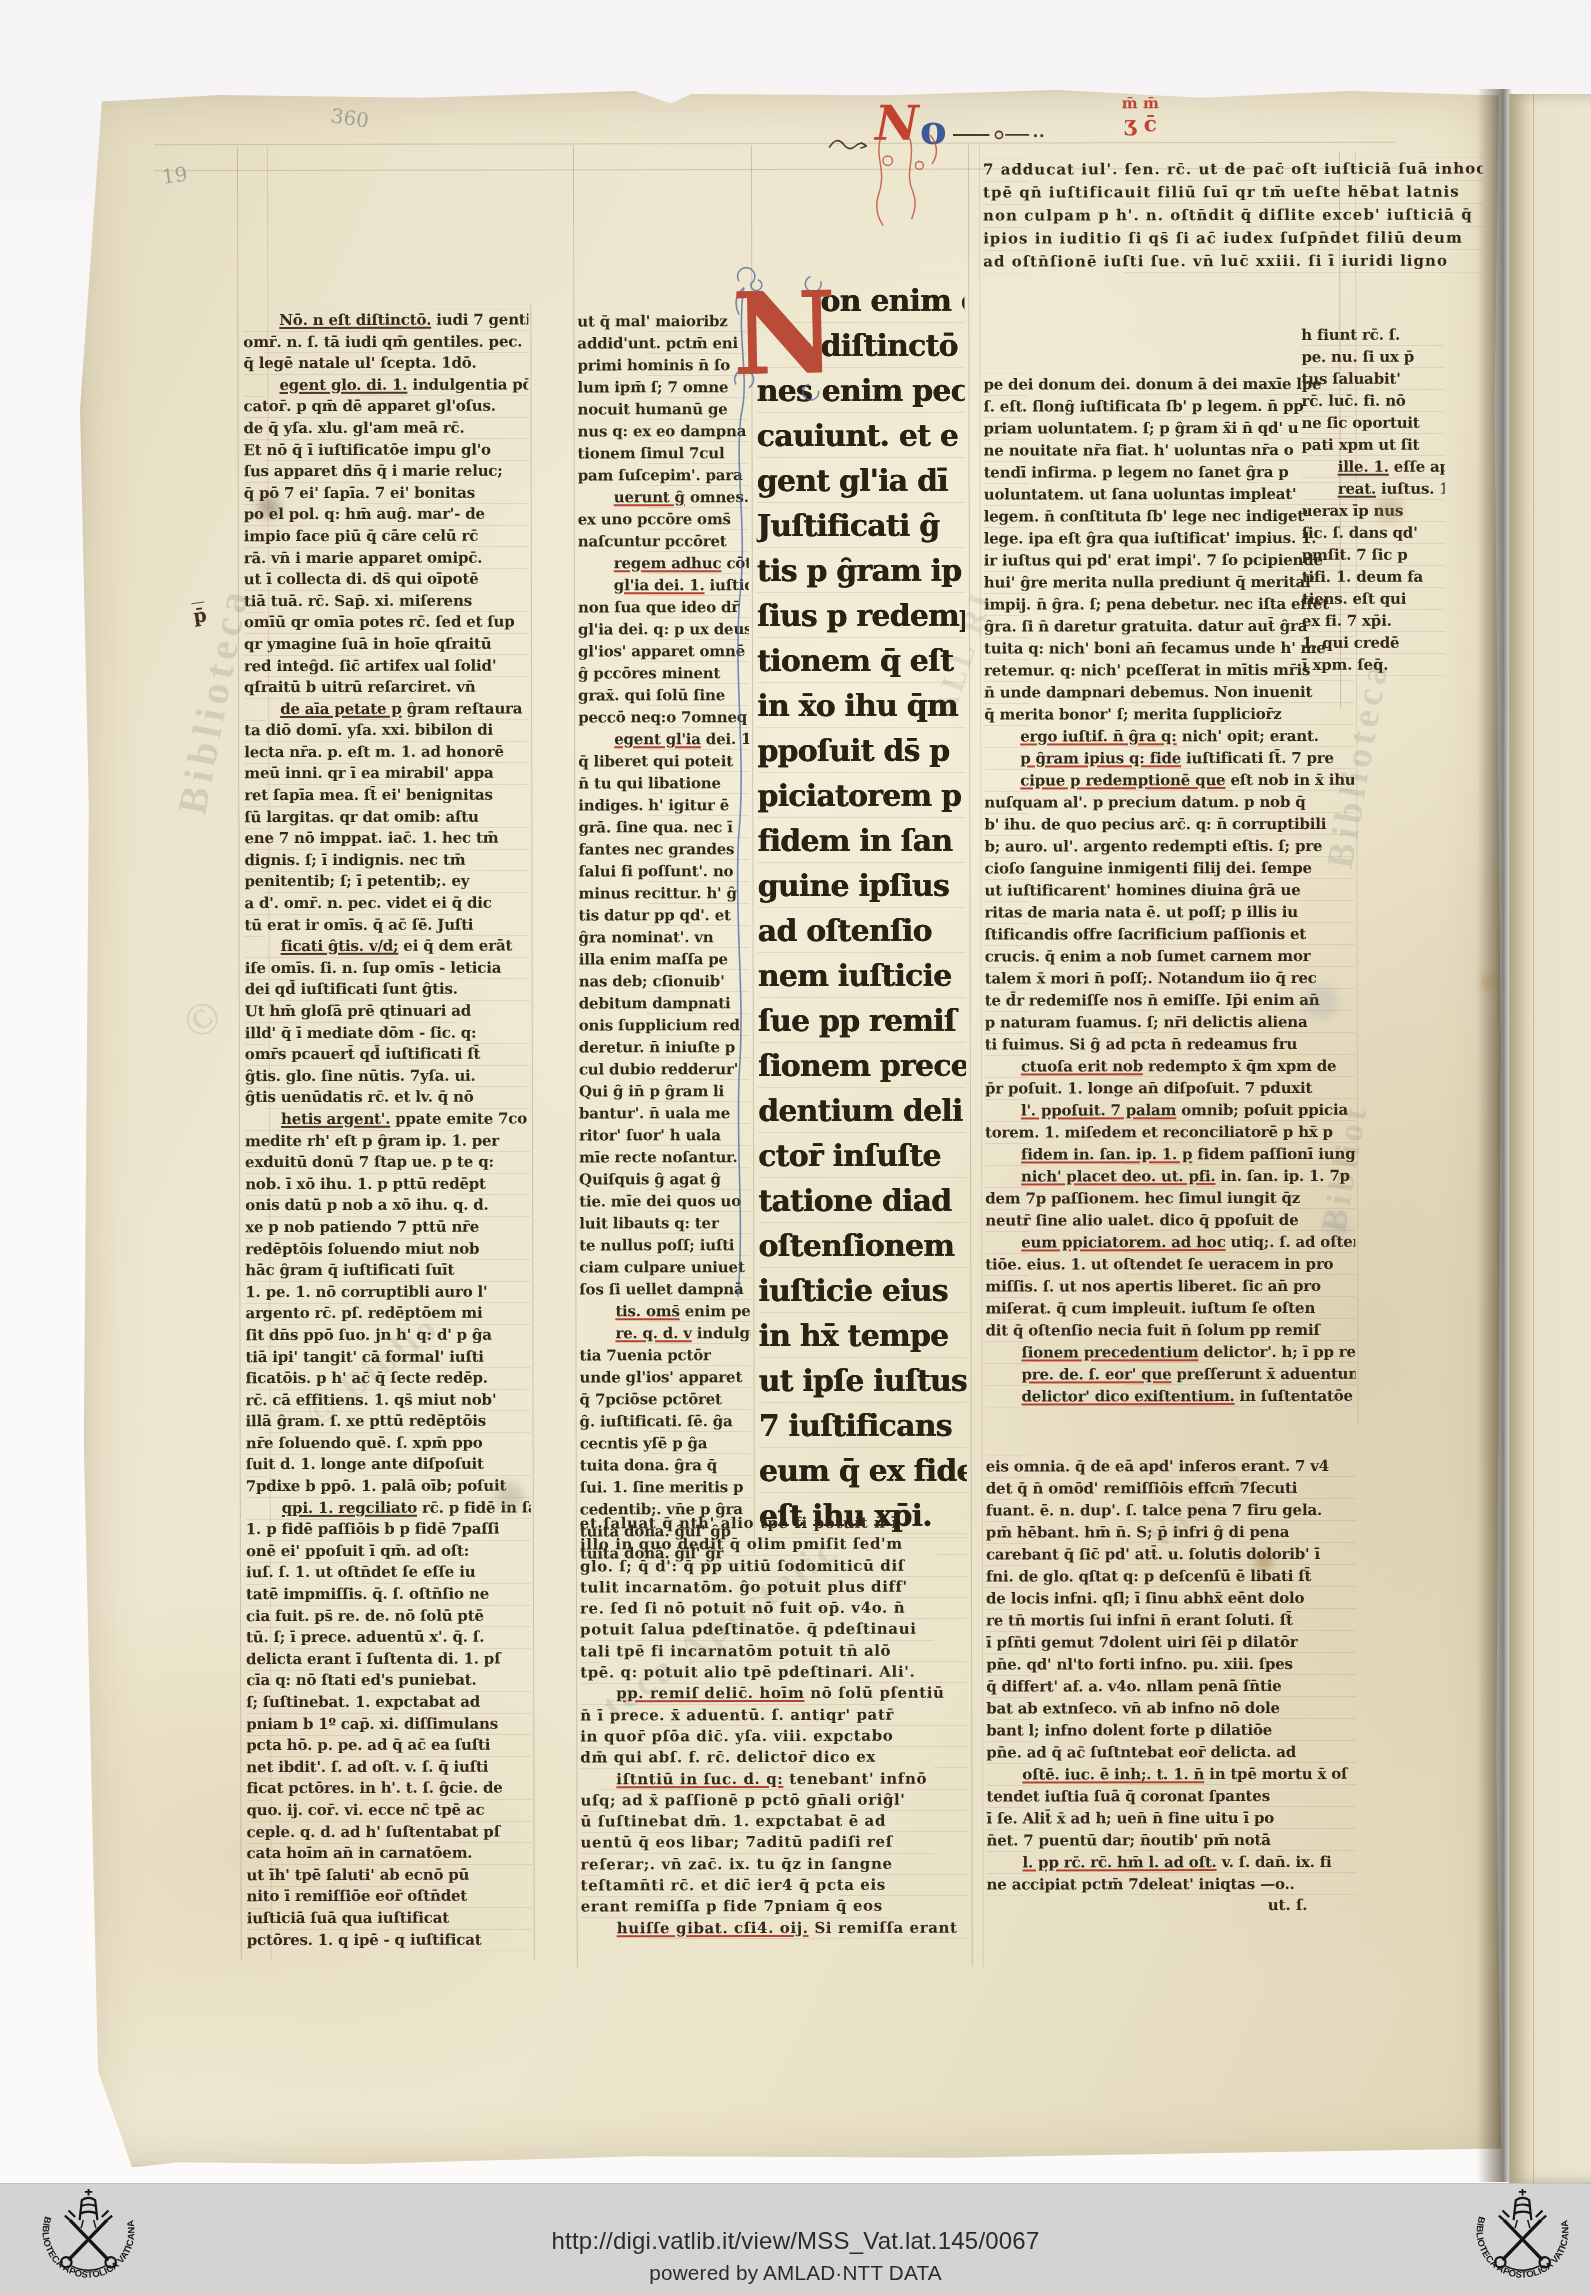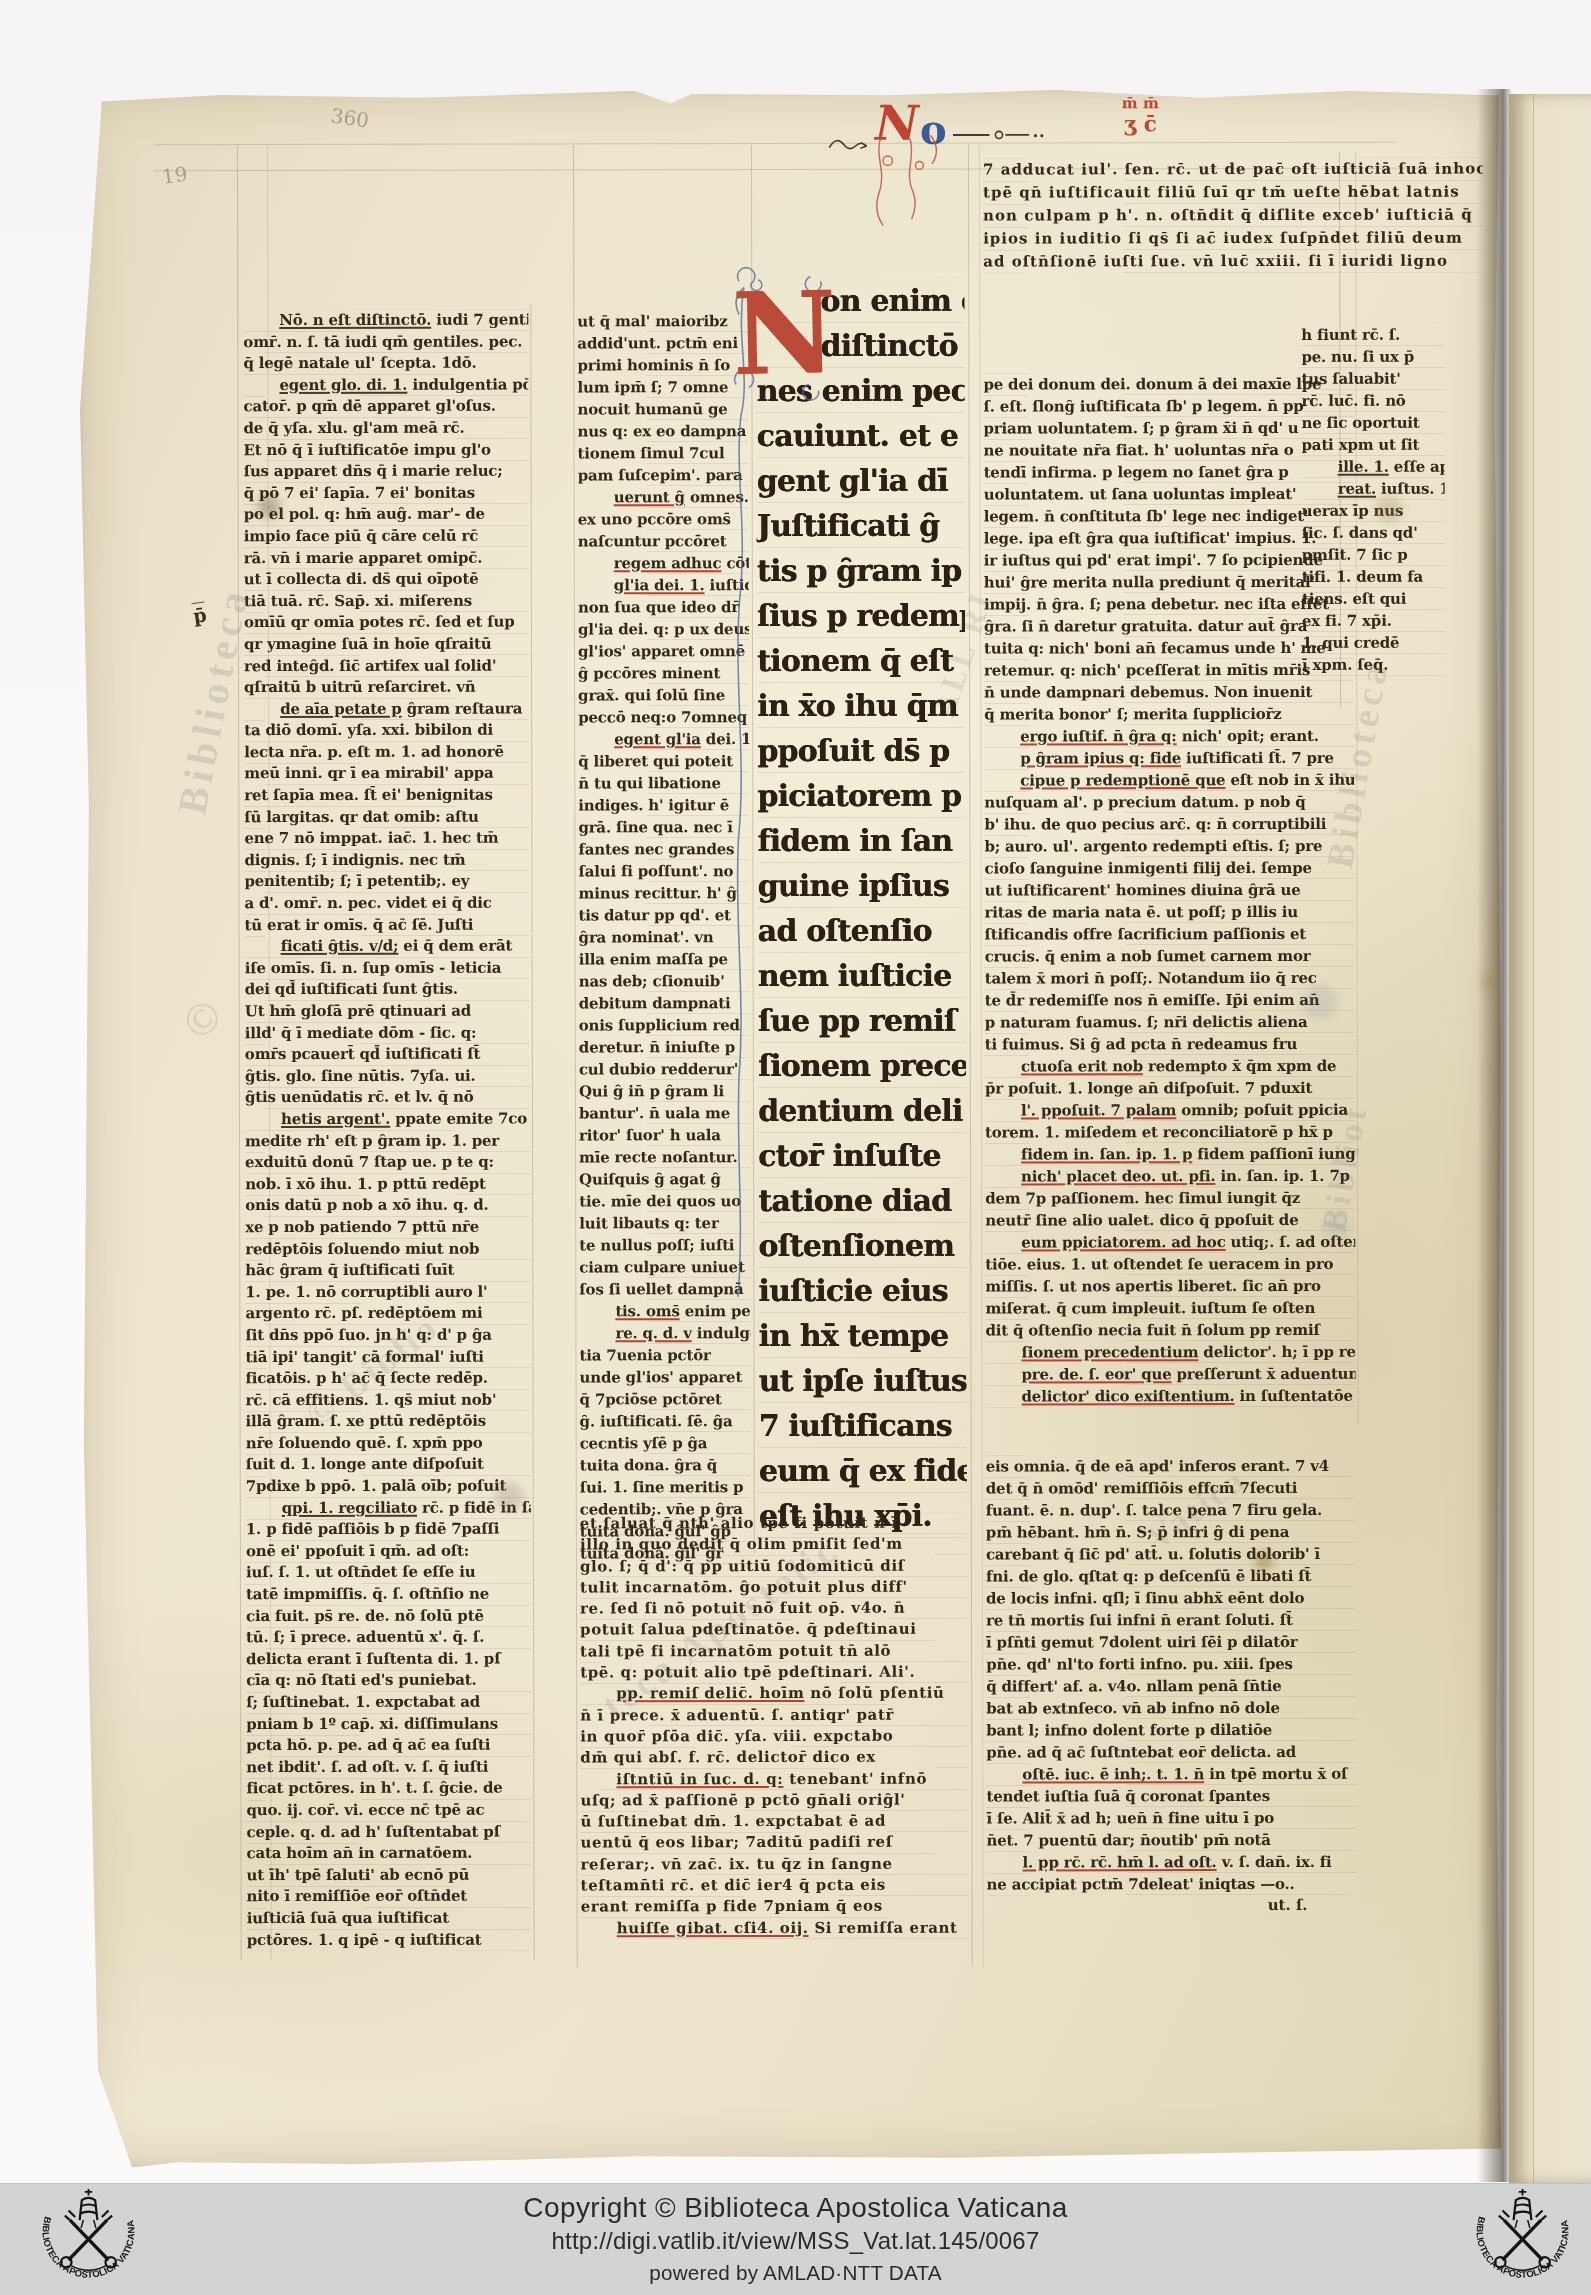--- a/index.html
+++ b/index.html
@@ -485,21 +485,20 @@
         <path d="M52,108 Q75,120 98,108" stroke-width="2"></path>
       </g>
       <g stroke="#141414" fill="none" stroke-width="3">
         <path d="M63,46 L66,19 Q75,13 84,19 L87,46"></path>
         <path d="M64,37 Q75,32 86,37 M65,27 Q75,23 85,27"></path>
         <path d="M75,13 V4 M70,8 H80" stroke-width="2.5"></path>
         <path d="M68,46 l-3,11 M82,46 l3,11" stroke-width="2"></path>
       </g>
     </svg>
 
-    <div class="f-line f1">Copyright © Biblioteca Apostolica Vaticana</div>
     <div class="f-line f2">http://digi.vatlib.it/view/MSS_Vat.lat.145/0067</div>
     <div class="f-line f3">powered by AMLAD·NTT DATA</div>
 
     <svg class="emblem right" viewBox="0 0 150 150">
       <path id="arcR" d="M16.7,40.8 A62,62 0 1 0 133.3,40.8" fill="none"></path>
       <text font-family="Liberation Sans, sans-serif" font-size="12.5" font-weight="bold" fill="#161616">
         <textPath href="#arcR" startOffset="0" textLength="232" lengthAdjust="spacingAndGlyphs">BIBLIOTECA APOSTOLICA VATICANA</textPath>
       </text>
       <g stroke="#141414" fill="none" stroke-width="4.5">
         <path d="M50,46 L102,100"></path>

